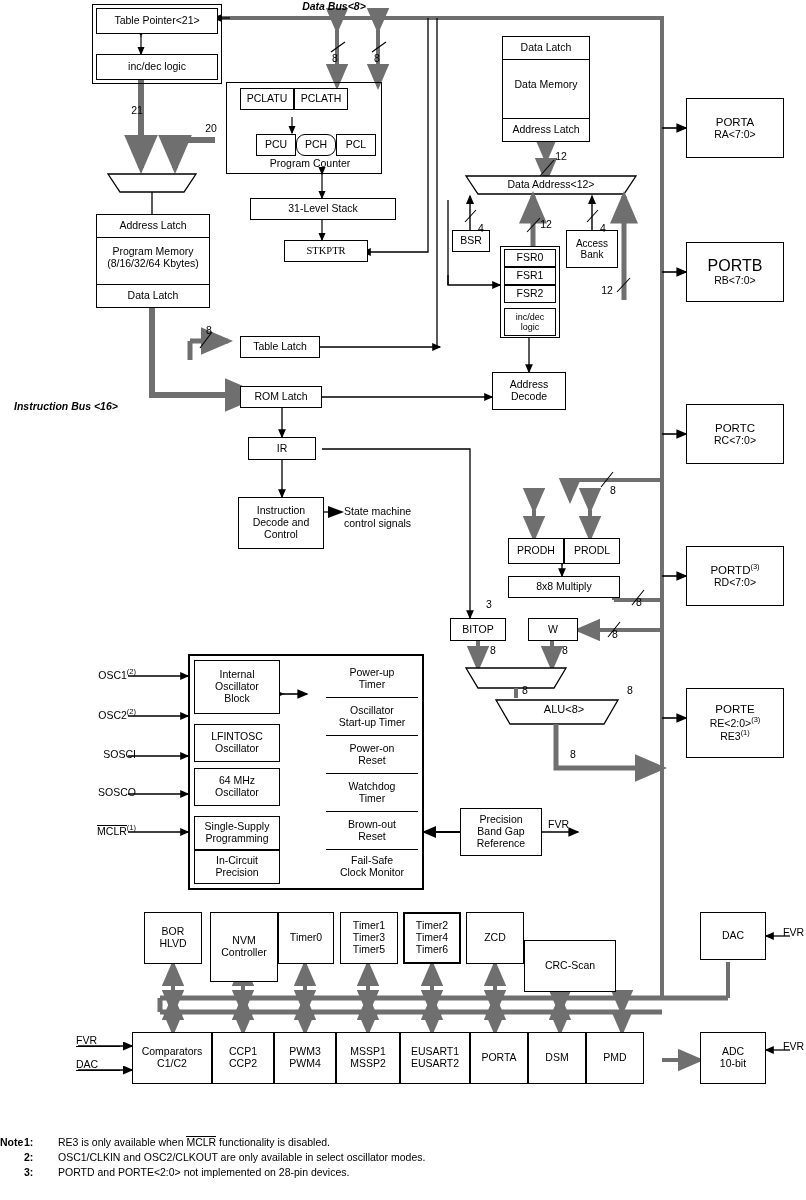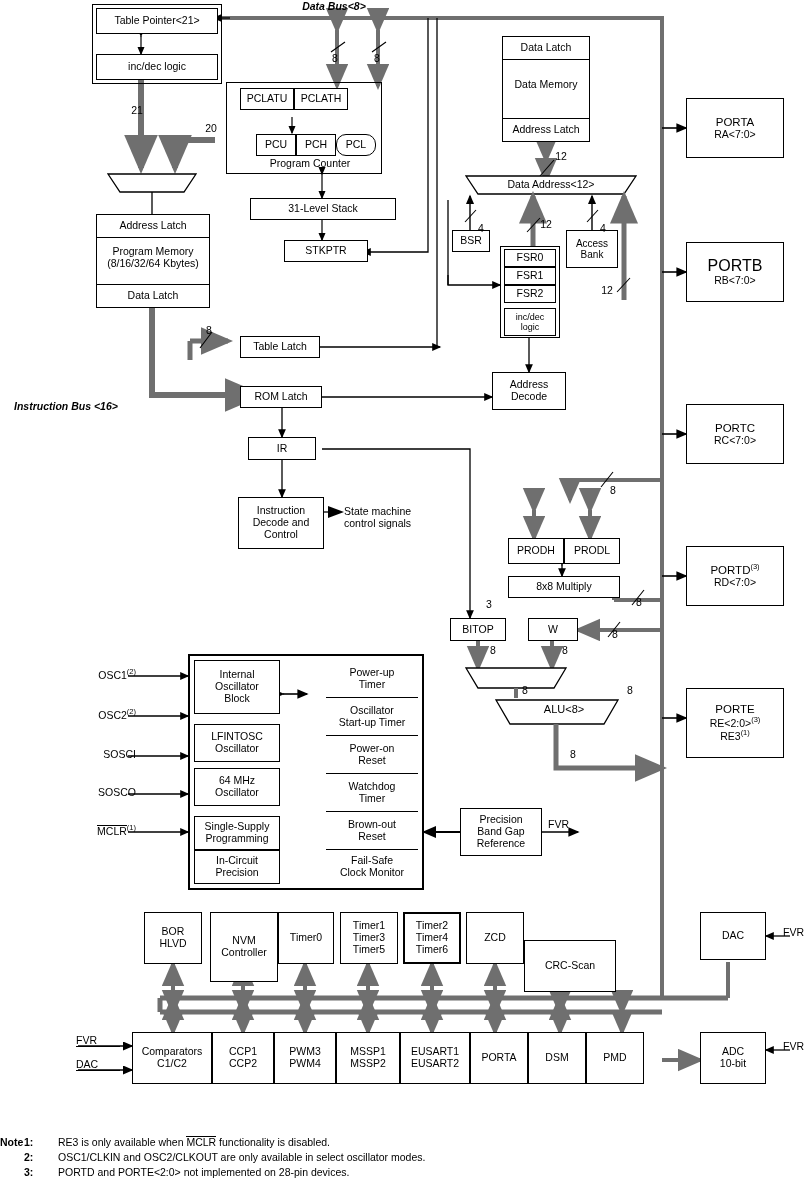--- a/index.html
+++ b/index.html
@@ -201,32 +201,32 @@
   <div style="position:absolute;left:226px;top:82px;width:156px;height:92px;border:1.3px solid #000;box-sizing:border-box;"></div>
   <div class="box" style="left:240px;top:88px;width:54px;height:22px;">
       <span>PCLATU</span>
     </div>
   <div class="box" style="left:294px;top:88px;width:54px;height:22px;">
       <span>PCLATH</span>
     </div>
   <div class="box" style="left:256px;top:134px;width:40px;height:22px;">
       <span>PCU</span>
     </div>
-  <div class="box" style="left:296px;top:134px;width:40px;height:22px;">
+  <div class="box" style="left:296px;top:134px;width:40px;height:22px;border-radius:9px;">
       <span>PCH</span>
     </div>
-  <div class="box" style="left:336px;top:134px;width:40px;height:22px;border-radius:10px;">
+  <div class="box" style="left:336px;top:134px;width:40px;height:22px;">
       <span>PCL</span>
     </div>
   <div class="lbl" style="left:240px;top:157px;width:140px;">Program Counter</div>
 
   <div class="box" style="left:250px;top:198px;width:146px;height:22px;">
       <span>31-Level Stack</span>
     </div>
-  <div class="box" style="left:284px;top:240px;width:84px;height:22px;">
+  <div class="box" style="left:284px;top:240px;width:84px;height:22px;font-family:Liberation Serif, serif;">
       <span>STKPTR</span>
     </div>
 
   <div style="position:absolute;left:96px;top:214px;width:114px;height:94px;border:1.3px solid #000;box-sizing:border-box;"></div>
   <div class="box" style="left:96px;top:214px;width:114px;height:24px;border-bottom-width:1.3px;">
       <span>Address Latch</span>
     </div>
   <div class="lbl" style="left:96px;top:245px;width:114px;">
     <span>Program Memory</span><br>
     <span>(8/16/32/64 Kbytes)</span>

